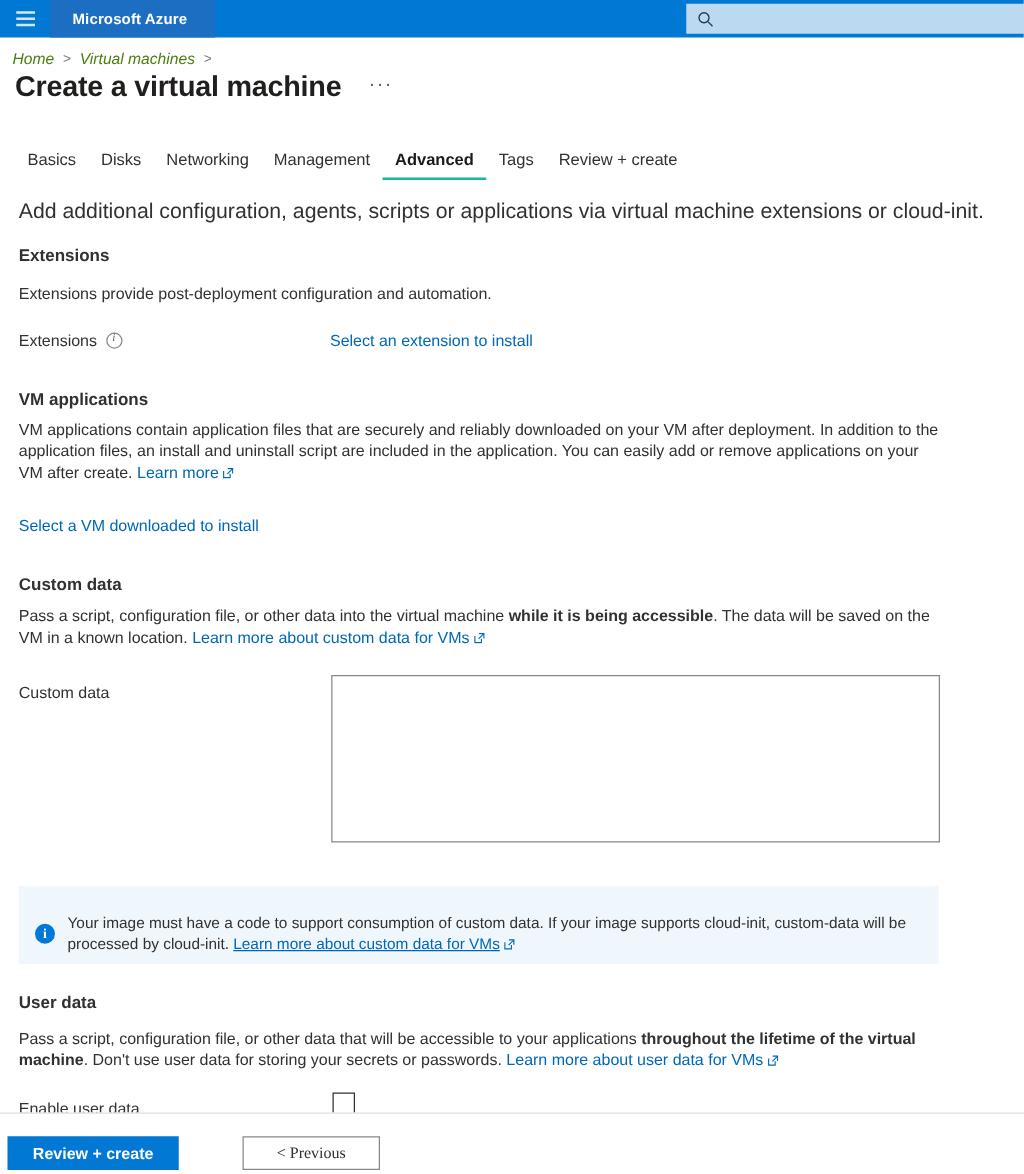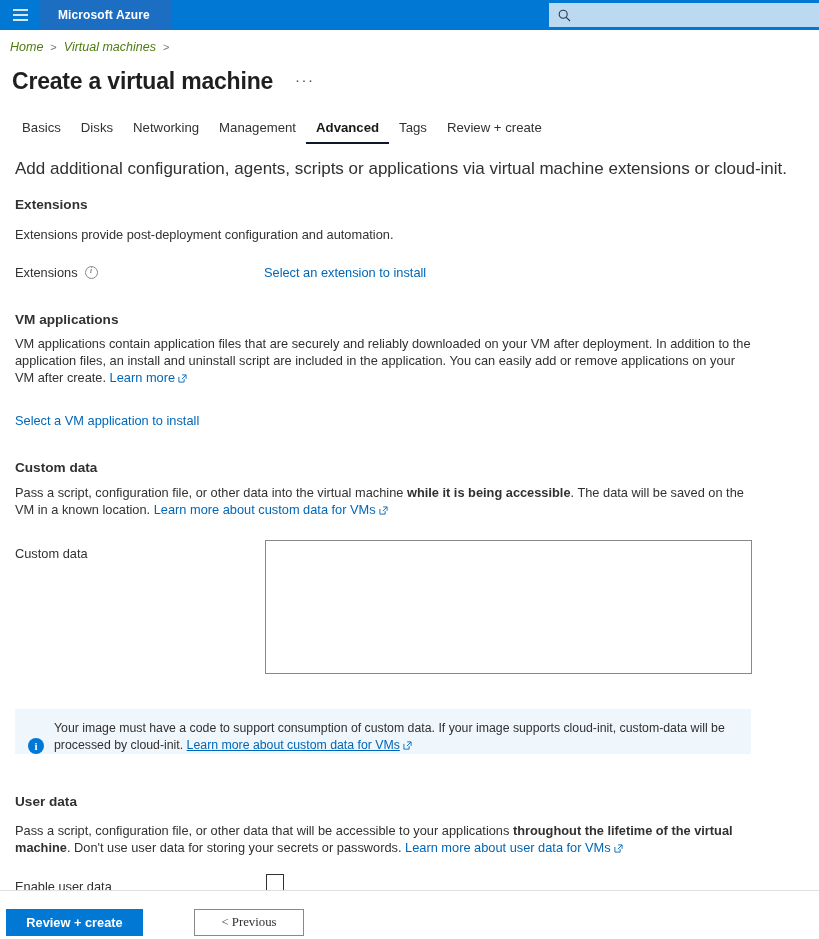--- a/index.html
+++ b/index.html
@@ -54,21 +54,21 @@
   .breadcrumb {
     position: absolute; top: 40px; left: 10px;
     display: flex; align-items: center;
     font-size: 12.5px;
   }
   .bc-link { color: #4d7c0f; cursor: pointer; font-style: italic; }
   .bc-sep { color: #767676; margin: 0 7px; font-size: 11px; }
 
   
   .page-title-row {
-    position: absolute; top: 68px; left: 12px;
+    position: absolute; top: 56px; left: 12px;
     display: flex; align-items: center;
   }
   .page-title {
     font-size: 23px; font-weight: bold;
     color: #201f1e; letter-spacing: -.2px;
   }
   .title-ellipsis {
     margin-left: 22px; font-size: 15px;
     color: #4a4a4a; letter-spacing: 1.5px;
     cursor: pointer; padding-bottom: 5px;
@@ -80,21 +80,21 @@
     display: flex; align-items: flex-end; height: 30px;
   }
   .tab {
     font-size: 13.2px; color: #323130;
     padding: 0 10px 7px 10px;
     cursor: pointer; white-space: nowrap;
     border-bottom: 2px solid transparent;
   }
   .tab.active {
     font-weight: bold; color: #1b1a19;
-    border-bottom: 2px solid #0f172a;
+    border-bottom: 2px solid #14b8a6;
   }
 
   
   .content { position: absolute; top: 0; left: 0; width: 819px; }
   .intro {
     position: absolute; top: 159px; left: 15px;
     width: 780px; font-size: 17px; color: #323130;
   }
   .sec-head {
     position: absolute; left: 15px;
@@ -140,23 +140,23 @@
     width: 487px; height: 134px;
     border: 1px solid #8a8886; background: #ffffff;
     resize: none; outline: none; padding: 5px 8px;
     font-family: "Liberation Sans", sans-serif; font-size: 12.8px;
     color: #323130;
   }
 
   
   .banner {
     position: absolute; left: 15px; top: 709px;
-    width: 736px; height: 45px;
+    width: 736px; height: 62px;
     background: #eff6fc;
-    display: flex; align-items: flex-end;
+    display: flex; align-items: center;
     padding: 13px 10px 0 13px;
   }
   .banner-ico {
     flex: 0 0 auto; width: 16px; height: 16px;
     border-radius: 50%; background: #0078d4;
     position: relative; margin-top: 1px;
   }
   .banner-ico::after {
     content: "i"; position: absolute; left: 0; right: 0; top: 0px;
     text-align: center; font-size: 11px; line-height: 16px;
@@ -259,21 +259,21 @@
     <a class="lnk">Select an extension to install</a>
   </div>
 
   <div class="sec-head" style="top:312px;">VM applications</div>
   <div class="body-text" style="top:335px; width:740px;"><span>VM applications contain application files that are securely and reliably downloaded on your VM after deployment. In addition to the application files, an install and uninstall script are included in the application. You can easily add or remove applications on your VM after create. </span><a class="lnk">Learn more</a><svg class="ext-ico" width="9" height="9" viewBox="0 0 10 10">
         <path d="M1 3.2V9H6.8V5.6" fill="none" stroke="#0067b8" stroke-width="1"></path>
         <path d="M4.6 1H9v4.4" fill="none" stroke="#0067b8" stroke-width="1"></path>
         <line x1="4.3" y1="5.7" x2="8.8" y2="1.2" stroke="#0067b8" stroke-width="1"></line>
       </svg></div>
   <div class="body-text" style="top:412px;">
-    <a class="lnk">Select a VM application to install</a>
+    <a class="lnk">Select a VM downloaded to install</a>
   </div>
 
   <div class="sec-head" style="top:460px;">Custom data</div>
   <div class="body-text" style="top:484px; width:740px;"><span>Pass a script, configuration file, or other data into the virtual machine </span><b>while it is being accessible</b><span>. The data will be saved on the VM in a known location. </span><a class="lnk">Learn more about custom data for VMs</a><svg class="ext-ico" width="9" height="9" viewBox="0 0 10 10">
         <path d="M1 3.2V9H6.8V5.6" fill="none" stroke="#0067b8" stroke-width="1"></path>
         <path d="M4.6 1H9v4.4" fill="none" stroke="#0067b8" stroke-width="1"></path>
         <line x1="4.3" y1="5.7" x2="8.8" y2="1.2" stroke="#0067b8" stroke-width="1"></line>
       </svg></div>
   <div class="field-label" style="top:546px;">Custom data</div>
   <textarea class="textarea-box" placeholder="" style=""></textarea>

